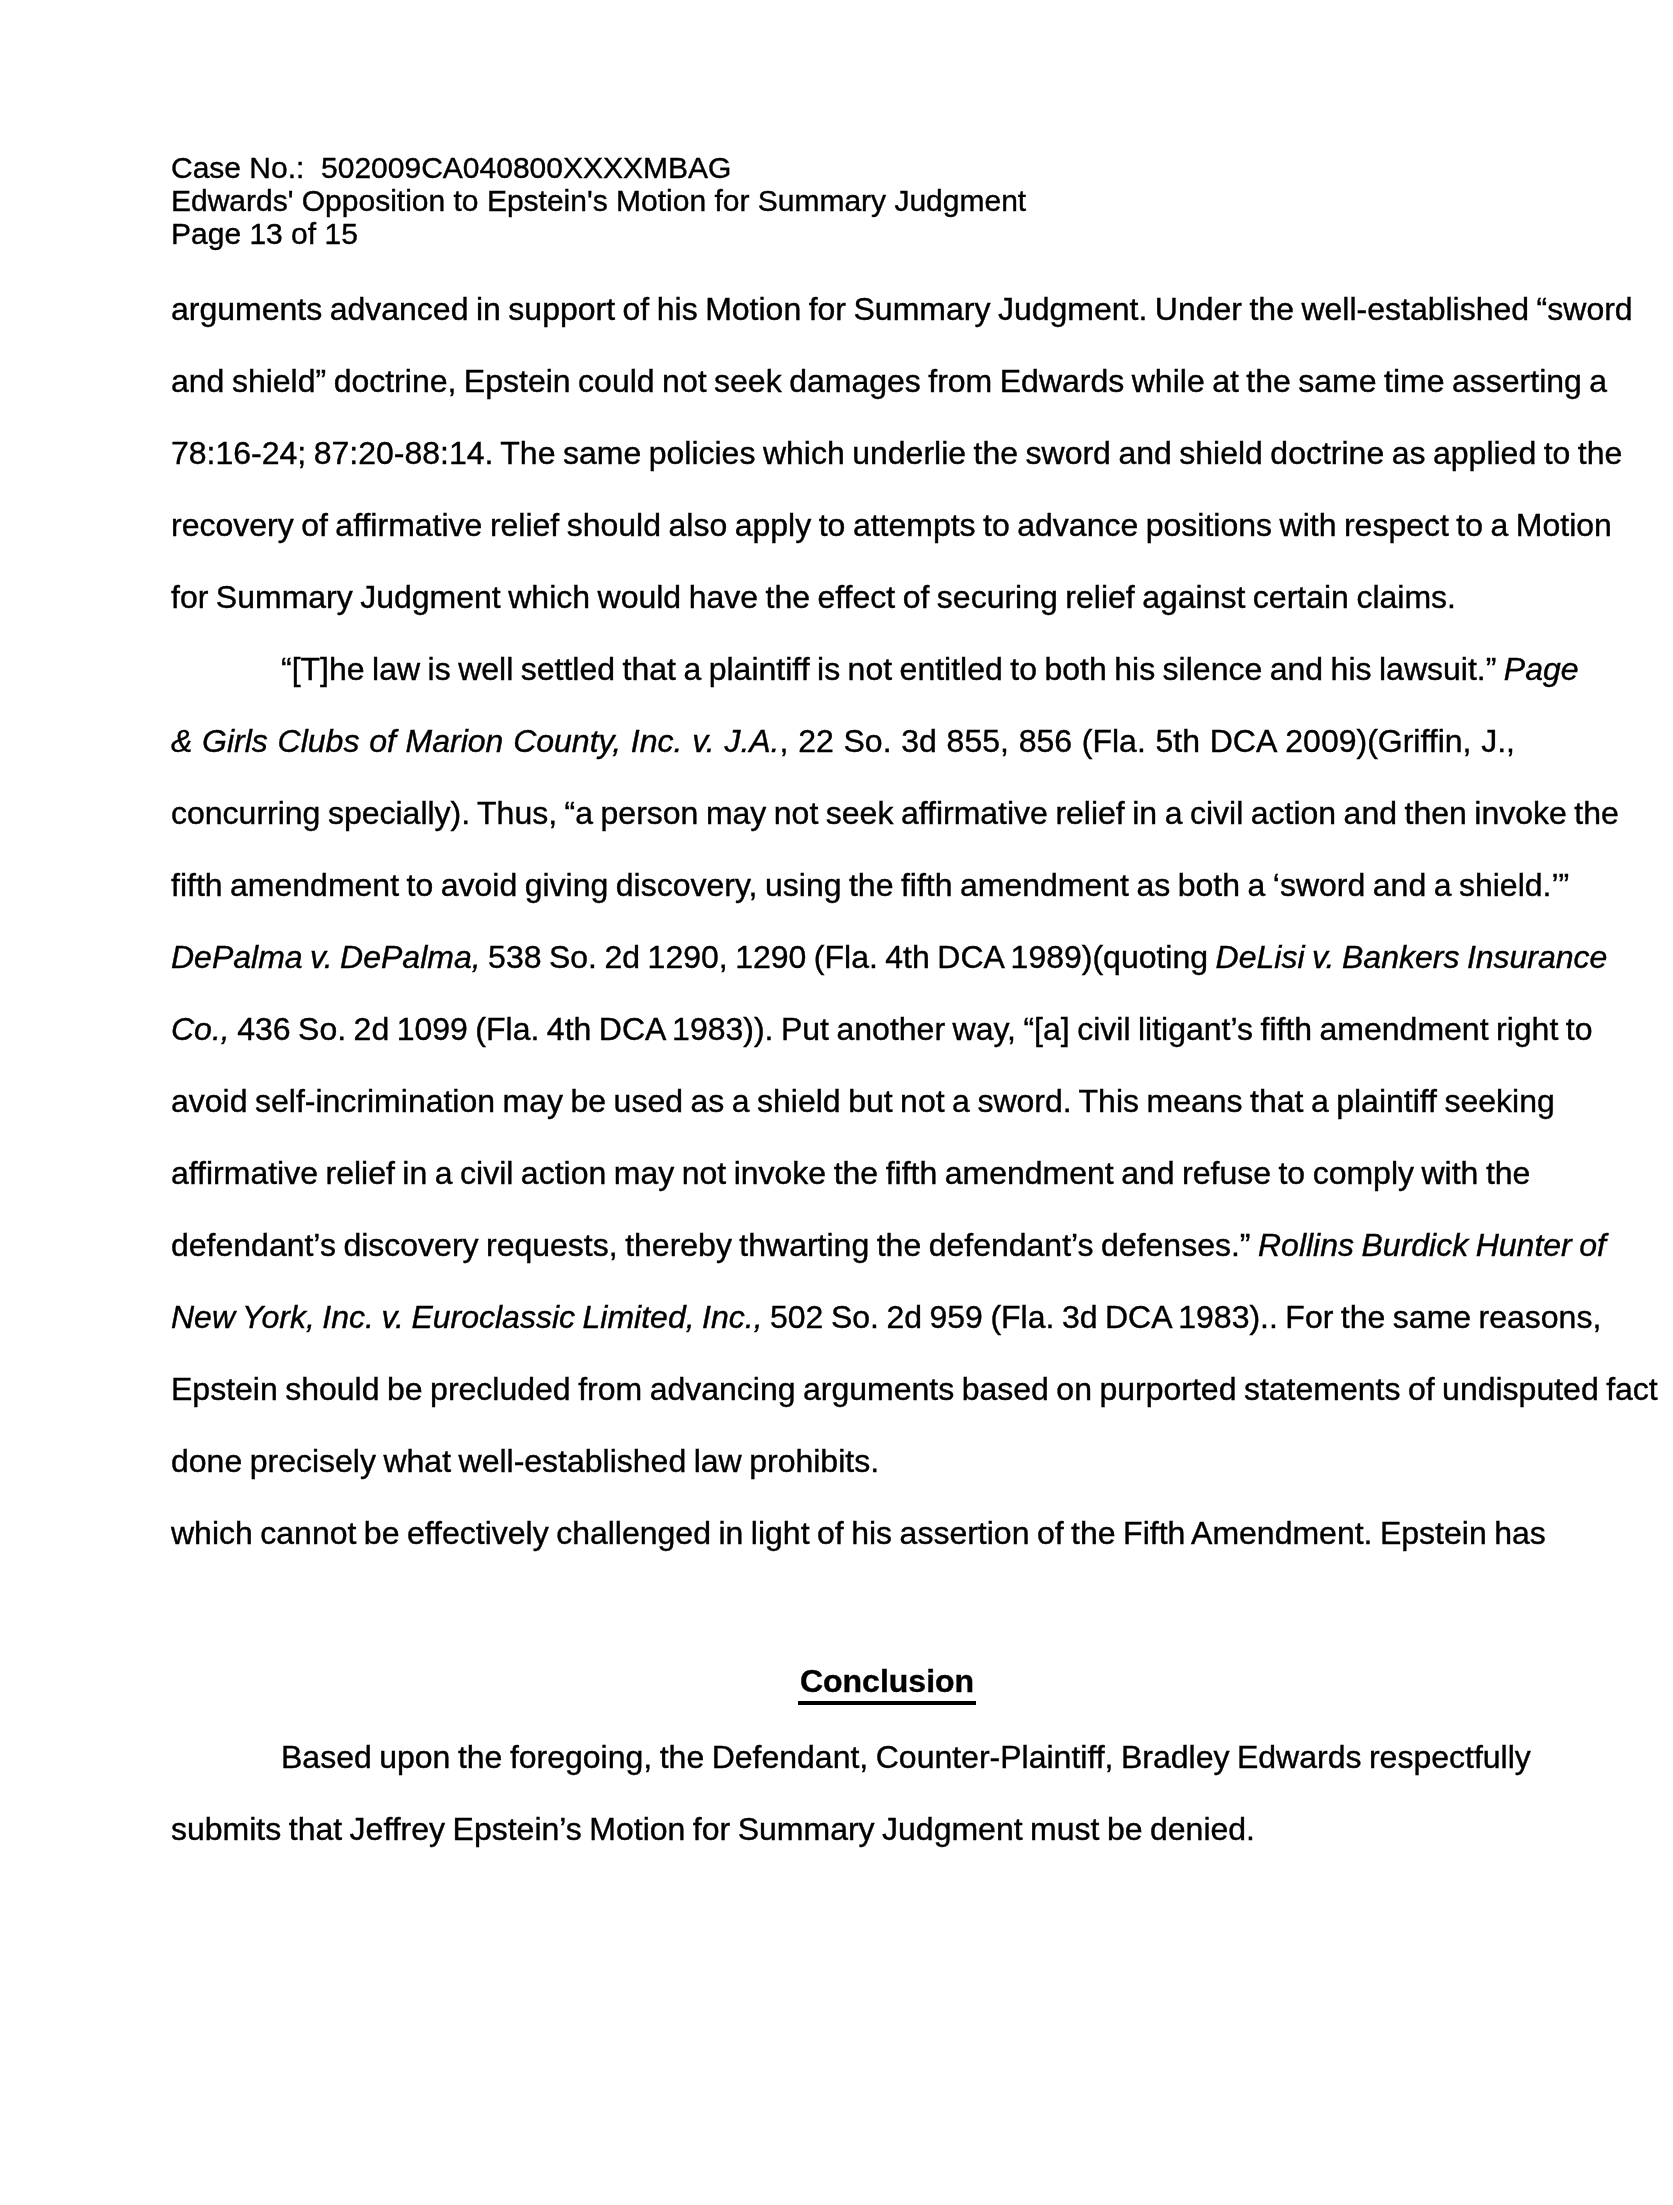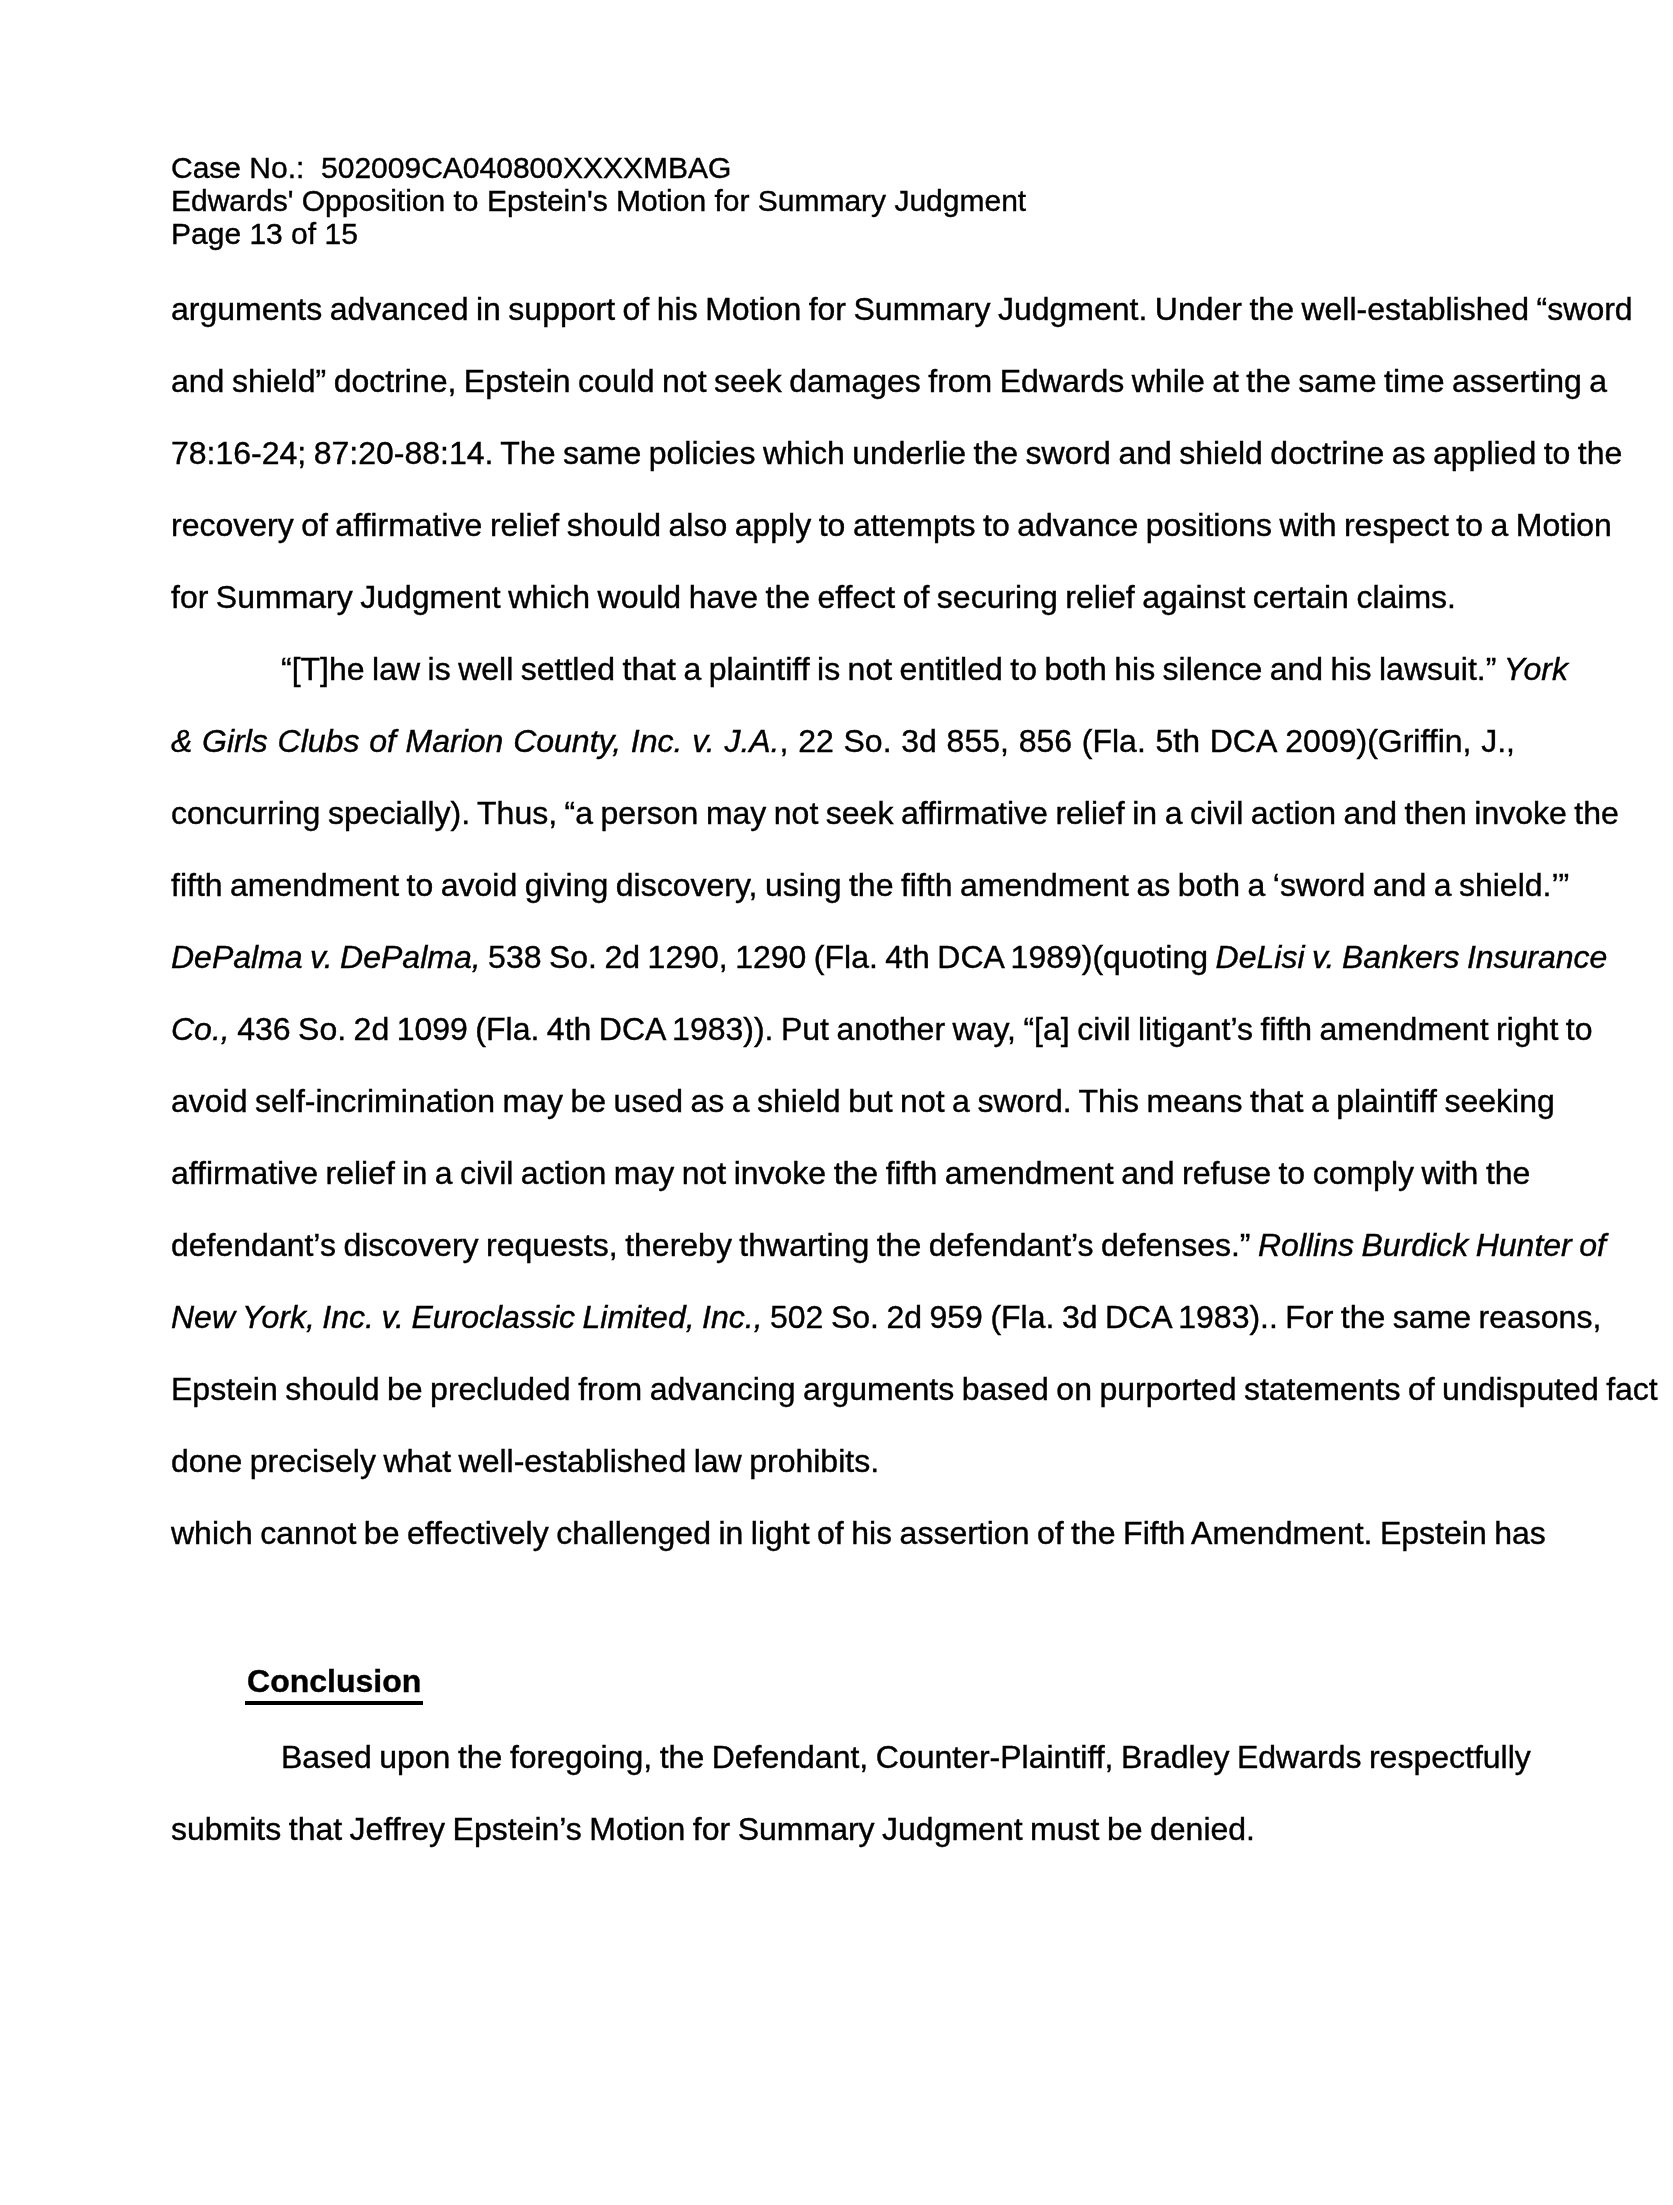--- a/index.html
+++ b/index.html
@@ -52,23 +52,24 @@
   }
   .line.last {
     text-align-last: left;
     -moz-text-align-last: left;
   }
   .line.indent {
     text-indent: 110px;
   }
   .heading-wrap {
     position: absolute;
-    left: 245px;
+    left: 215px;
     top: 1663px;
     width: 1344px;
+    text-align: center;
   }
   .heading {
     display: inline-block;
     font-size: 32px;
     font-weight: bold;
     line-height: 1.15;
     border-bottom: 4.8px solid #000;
     padding: 0 2.1px 1.4px 2.1px;
   }
   i { font-style: italic; }
@@ -83,21 +84,21 @@
     <div class="hline">Edwards' Opposition to Epstein's Motion for Summary Judgment</div>
     <div class="hline">Page 13 of 15</div>
   </div>
 
   <div class="body-text" id="body-lines">
       <div class="line"><span>arguments advanced in support of his Motion for Summary Judgment.  Under the well-established “sword</span></div>
       <div class="line"><span>and shield” doctrine, Epstein could not seek damages from Edwards while at the same time asserting a</span></div>
       <div class="line"><span>78:16-24; 87:20-88:14.  The same policies which underlie the sword and shield doctrine as applied to the</span></div>
       <div class="line"><span>recovery of affirmative relief should also apply to attempts to advance positions with respect to a Motion</span></div>
       <div class="line last"><span>for Summary Judgment which would have the effect of securing relief against certain claims.</span></div>
-      <div class="line indent"><span>“[T]he law is well settled that a plaintiff is not entitled to both his silence and his lawsuit.” </span><i>York</i></div>
+      <div class="line indent"><span>“[T]he law is well settled that a plaintiff is not entitled to both his silence and his lawsuit.” </span><i>Page</i></div>
       <div class="line"><i>&amp; Girls Clubs of Marion County, Inc. v. J.A.</i><span>, 22 So. 3d 855, 856 (Fla. 5th DCA 2009)(Griffin, J.,</span></div>
       <div class="line"><span>concurring specially). Thus, “a person may not seek affirmative relief in a civil action and then invoke the</span></div>
       <div class="line"><span>fifth amendment to avoid giving discovery, using the fifth amendment as both a ‘sword and a shield.’”</span></div>
       <div class="line"><i>DePalma v. DePalma,</i><span> 538 So. 2d 1290, 1290 (Fla. 4th DCA 1989)(quoting </span><i>DeLisi v. Bankers Insurance</i></div>
       <div class="line"><i>Co.,</i><span> 436 So. 2d 1099 (Fla. 4th DCA 1983)). Put another way, “[a] civil litigant’s fifth amendment right to</span></div>
       <div class="line"><span>avoid self-incrimination may be used as a shield but not a sword. This means that a plaintiff seeking</span></div>
       <div class="line"><span>affirmative relief in a civil action may not invoke the fifth amendment and refuse to comply with the</span></div>
       <div class="line"><span>defendant’s discovery requests, thereby thwarting the defendant’s defenses.” </span><i>Rollins Burdick Hunter of</i></div>
       <div class="line"><i>New York, Inc. v. Euroclassic Limited, Inc.,</i><span> 502 So. 2d 959 (Fla. 3d DCA 1983)..  For the same reasons,</span></div>
       <div class="line"><span>Epstein should be precluded from advancing arguments based on purported statements of undisputed fact</span></div>

